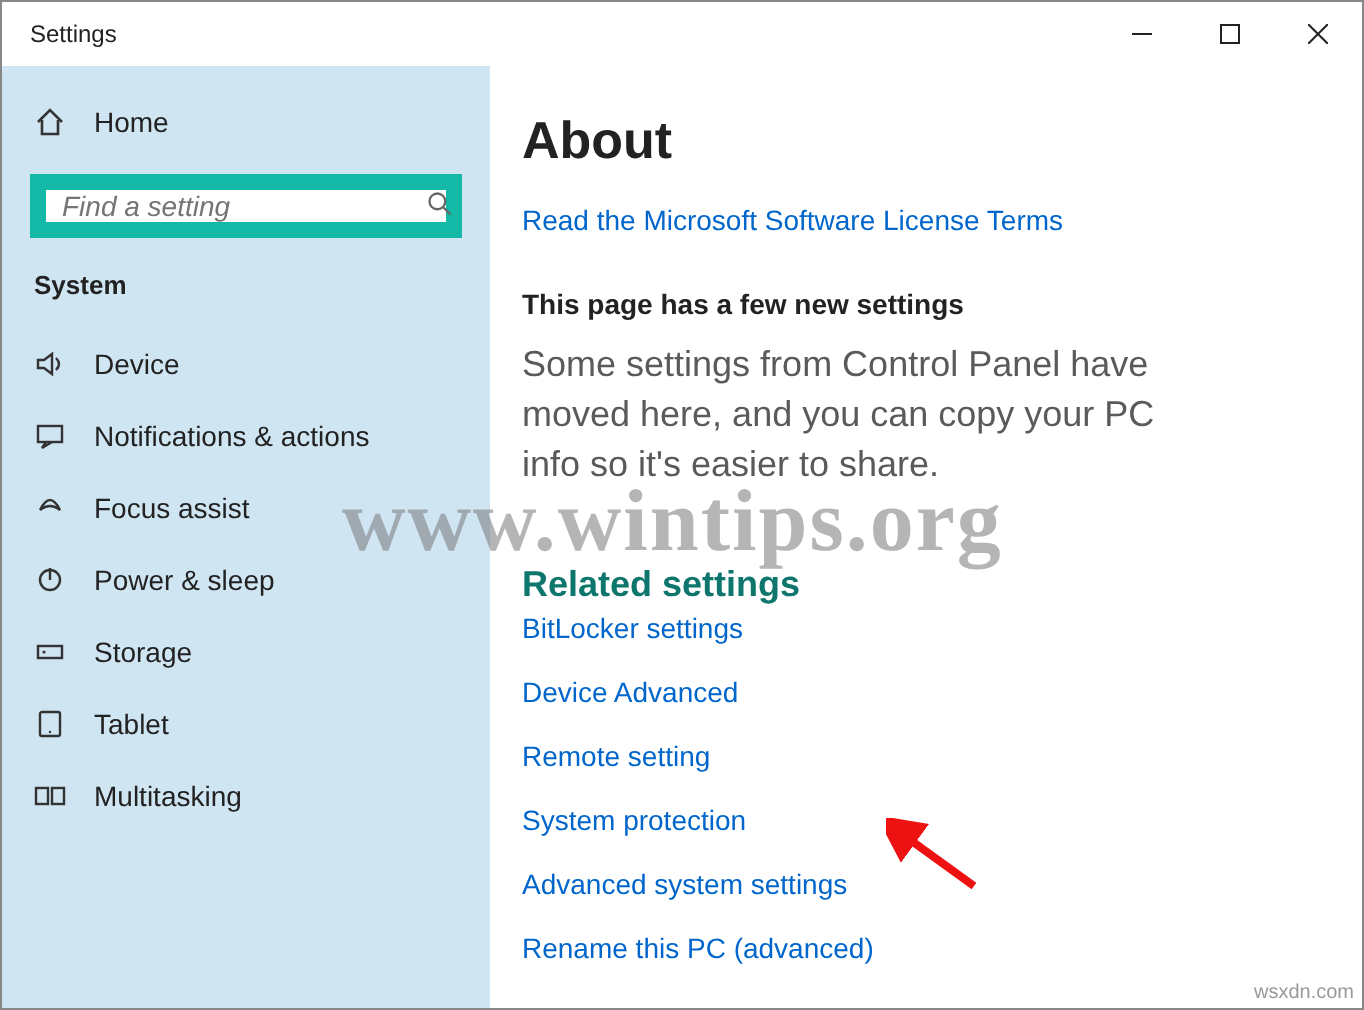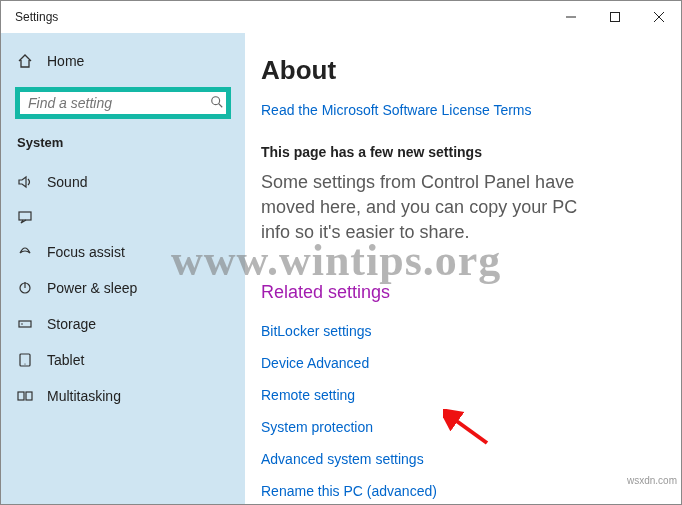--- a/index.html
+++ b/index.html
@@ -6,36 +6,36 @@
   body { background: #fff; width: 682px; height: 505px; overflow: hidden; position: relative; border: 1px solid #888; }
   .titlebar { height: 32px; display: flex; align-items: center; justify-content: space-between; padding-left: 14px; }
   .titlebar .title { font-size: 12px; color: #222; }
   .win-controls { display: flex; }
   .win-btn { width: 44px; height: 32px; display: flex; align-items: center; justify-content: center; font-size: 12px; color: #222; }
   .win-btn svg { display:block; }
   .content { display: flex; height: calc(100% - 32px); }
   .sidebar { width: 244px; background: #cfe5f2; padding: 14px 0; height: 100%; overflow: hidden; }
   .home-row { display: flex; align-items: center; gap: 14px; padding: 6px 16px; margin-bottom: 12px; font-size: 14px; color: #222; cursor: pointer; }
   .home-row .icon { width: 16px; display:flex; justify-content:center; }
-  .search-box { margin: 0 14px 16px 14px; height: 32px; border: 5px solid #14b8a6; background: #fff; display: flex; align-items: center; padding: 0 8px; justify-content: space-between; }
+  .search-box { margin: 0 14px 16px 14px; height: 32px; border: 8px solid #14b8a6; background: #fff; display: flex; align-items: center; padding: 0 8px; justify-content: space-between; }
   .search-box input { border: none; outline: none; flex: 1; font-size: 14px; font-style: italic; color: #666; background: transparent; }
   .search-box .search-glyph { color: #555; font-size: 14px; }
   .section-label { padding: 0 16px; font-size: 13px; font-weight: 600; color: #222; margin-bottom: 14px; }
   .nav-item { display: flex; align-items: center; gap: 14px; padding: 10px 16px; font-size: 14px; color: #222; cursor: pointer; }
   .nav-item .icon { width: 16px; display:flex; justify-content:center; color:#333; }
   .main { flex: 1; padding: 22px 16px; overflow: hidden; position: relative; }
   .page-title { font-size: 26px; font-weight: 600; color: #222; margin-bottom: 16px; }
   .link { font-size: 14px; color: #0066cc; margin-bottom: 26px; display:block; cursor:pointer; }
   .subhead { font-size: 14px; font-weight: 600; color: #222; margin-bottom: 10px; }
   .body-text { font-size: 18px; color: #5a5a5a; line-height: 1.4; margin-bottom: 36px; max-width: 350px; }
-  .related-head { font-size: 18px; font-weight: 400; color: #a21caf; margin-bottom: 20px; }
+  .related-head { font-size: 18px; font-weight: 700; color: #0f766e; margin-bottom: 3px; }
   .rel-link { font-size: 14px; color: #0066cc; display:block; margin-bottom: 16px; cursor:pointer; }
   .arrow { position: absolute; right: 190px; bottom: 55px; pointer-events:none; }
   .watermark { position: absolute; top: 234px; left: 170px; font-size: 44px; font-weight: 600; color: rgba(120,120,120,0.55); letter-spacing: 1px; pointer-events: none; font-family: Georgia, serif; }
-  .credit { position: absolute; right: 4px; bottom: 18px; font-size: 10px; color: #999; }
+  .credit { position: absolute; right: 4px; bottom: 2px; font-size: 10px; color: #999; }
 </style>
 </head>
 <body>
 
 <div class="titlebar">
   <span class="title">Settings</span>
   <div class="win-controls">
     <div class="win-btn">
       <svg width="10" height="10" viewBox="0 0 10 10">
           <line x1="0" y1="5" x2="10" y2="5" stroke="#222" stroke-width="1"></line>
@@ -80,30 +80,31 @@
     <div class="section-label">System</div>
 
 
     <div class="nav-item">
       <span class="icon">
         <svg width="16" height="14" viewBox="0 0 16 14">
             <path d="M2 5 H5 L9 2 V12 L5 9 H2 Z" fill="none" stroke="#333" stroke-width="1.2"></path>
             <path d="M11 4 Q14 7 11 10" fill="none" stroke="#333" stroke-width="1.2"></path>
           </svg>
       </span>
-      <span>Sound</span>
+      <span>Device</span>
     </div>
 
     <div class="nav-item">
       <span class="icon">
         <svg width="16" height="14" viewBox="0 0 16 14">
             <rect x="2" y="2" width="12" height="8" fill="none" stroke="#333" stroke-width="1.2"></rect>
             <path d="M6 10 L4 13 L9 10" fill="none" stroke="#333" stroke-width="1.2"></path>
           </svg>
       </span>
+      <span>Notifications &amp; actions</span>
     </div>
 
     <div class="nav-item">
       <span class="icon">
         <svg width="16" height="14" viewBox="0 0 16 14">
             <path d="M3 8 Q8 -2 13 8 Q8 4 3 8" fill="none" stroke="#333" stroke-width="1.2"></path>
           </svg>
       </span>
       <span>Focus assist</span>
     </div>

